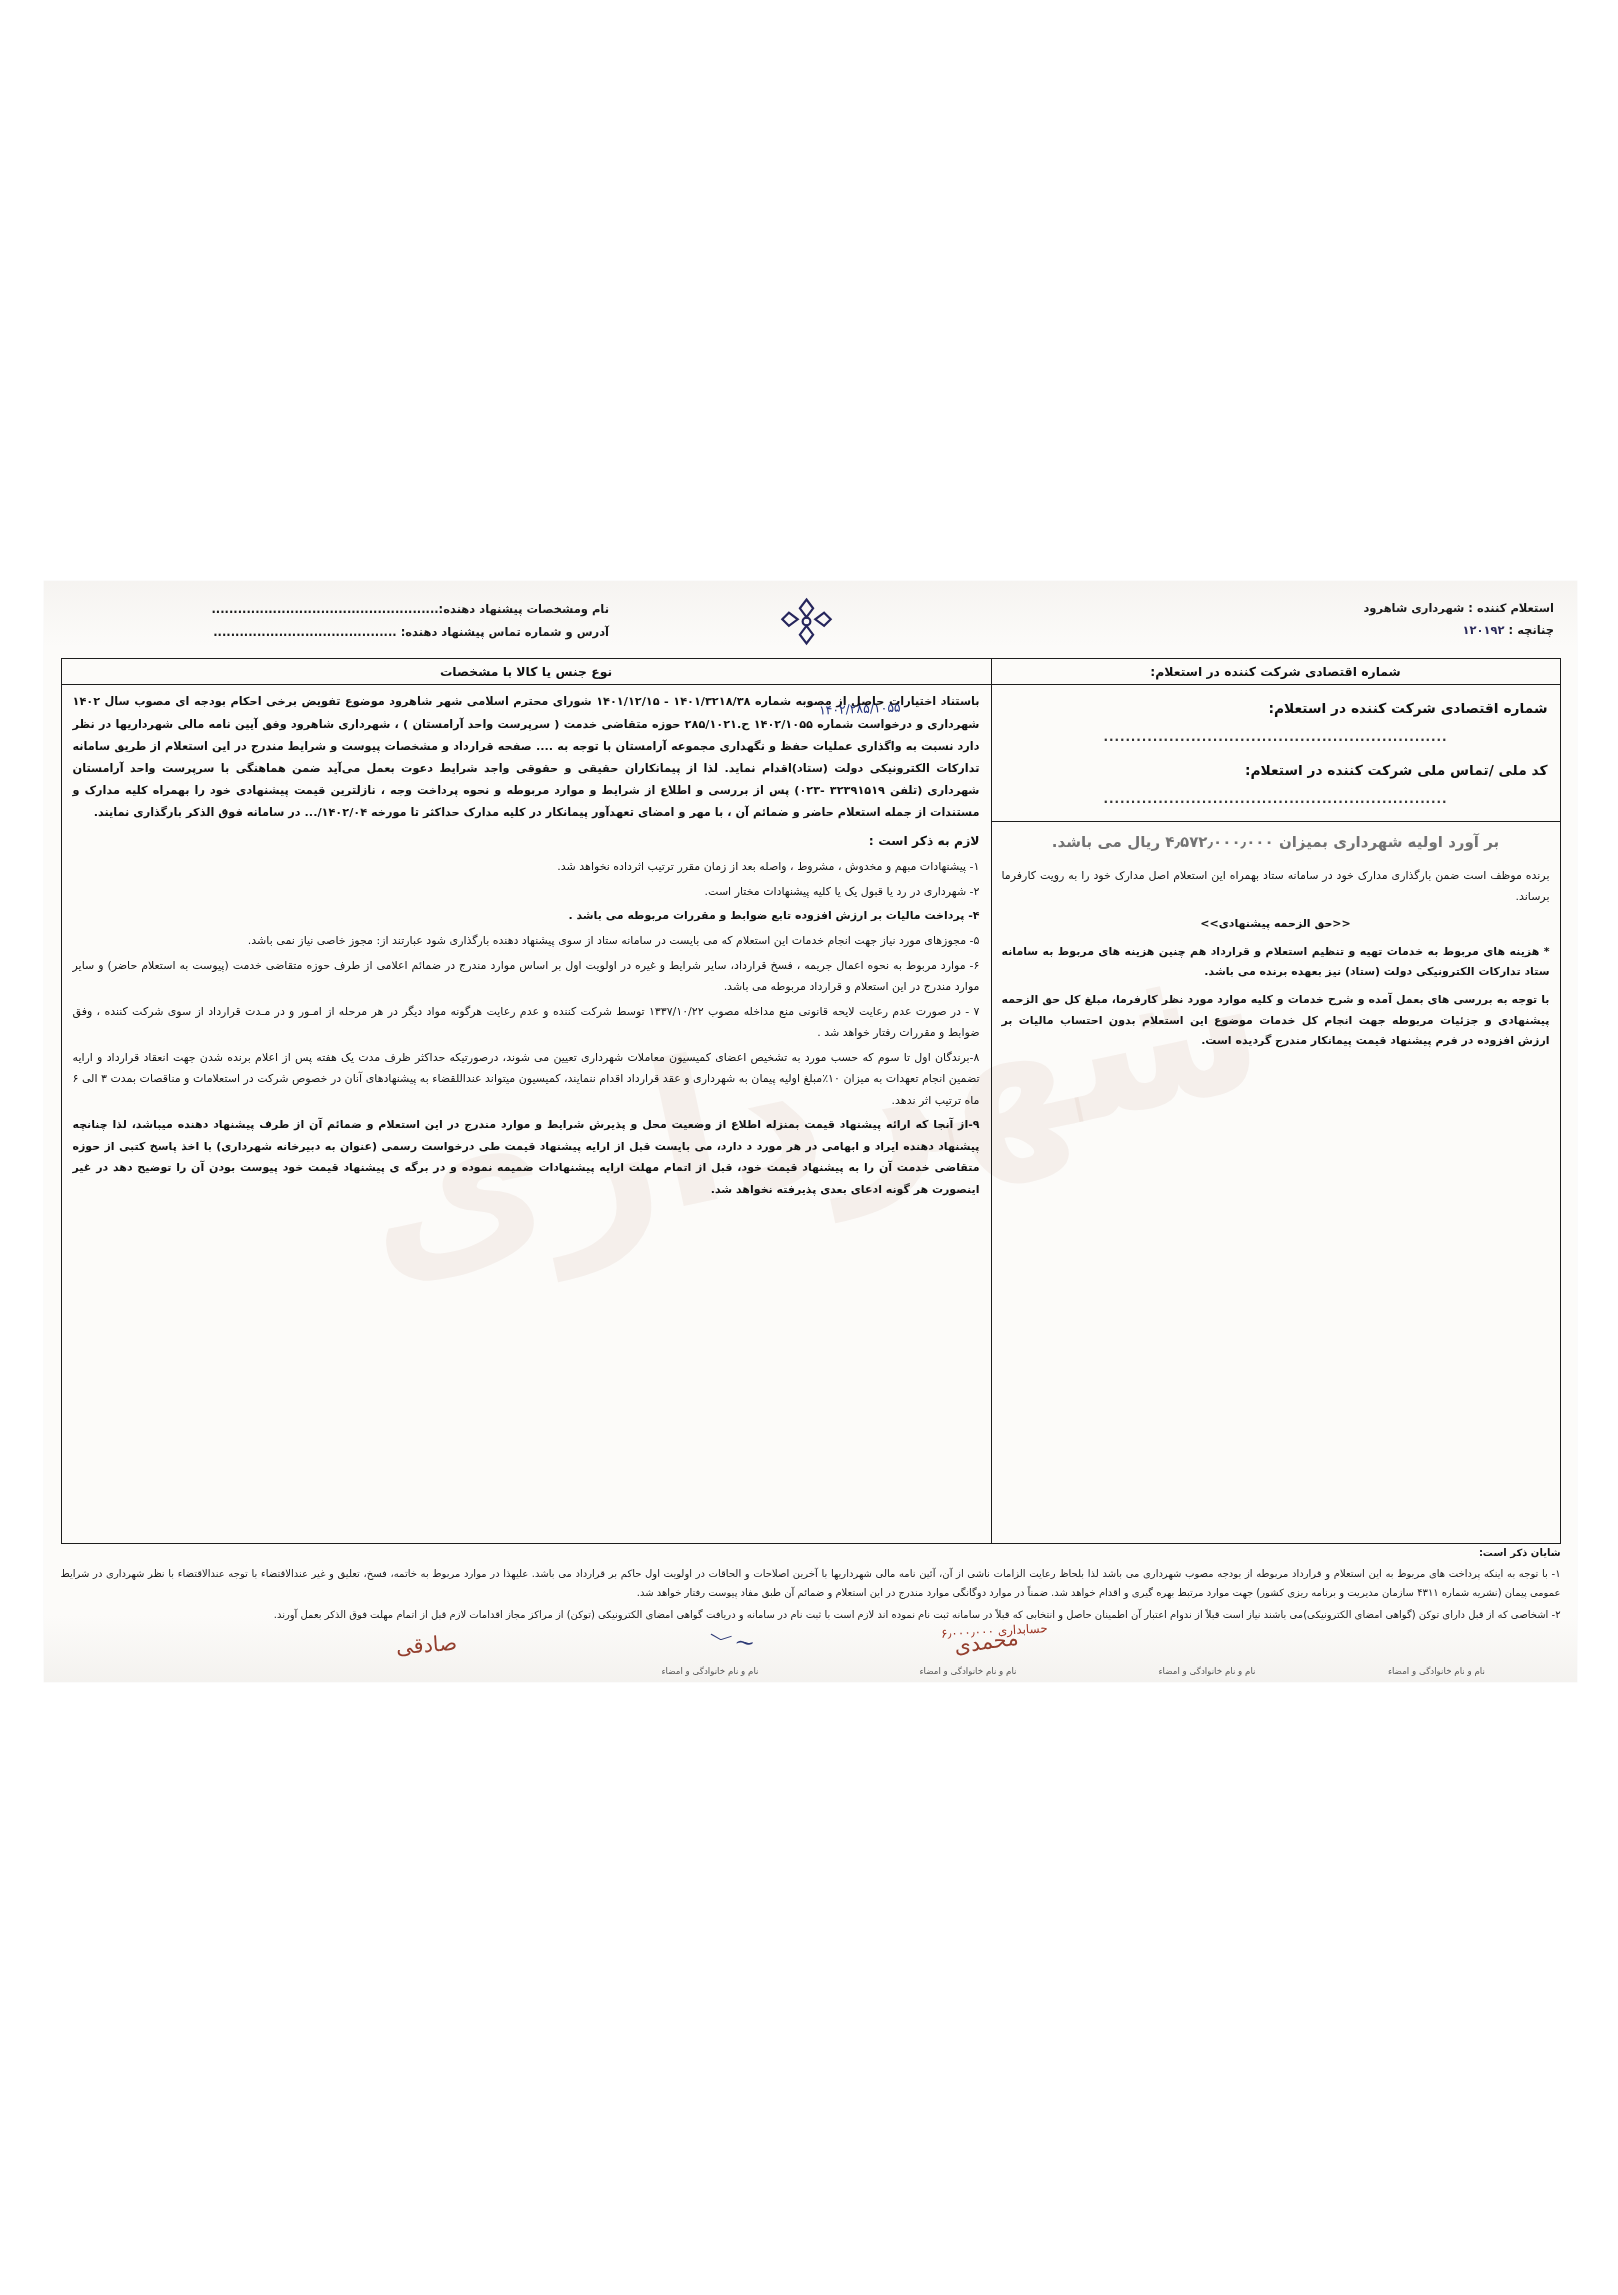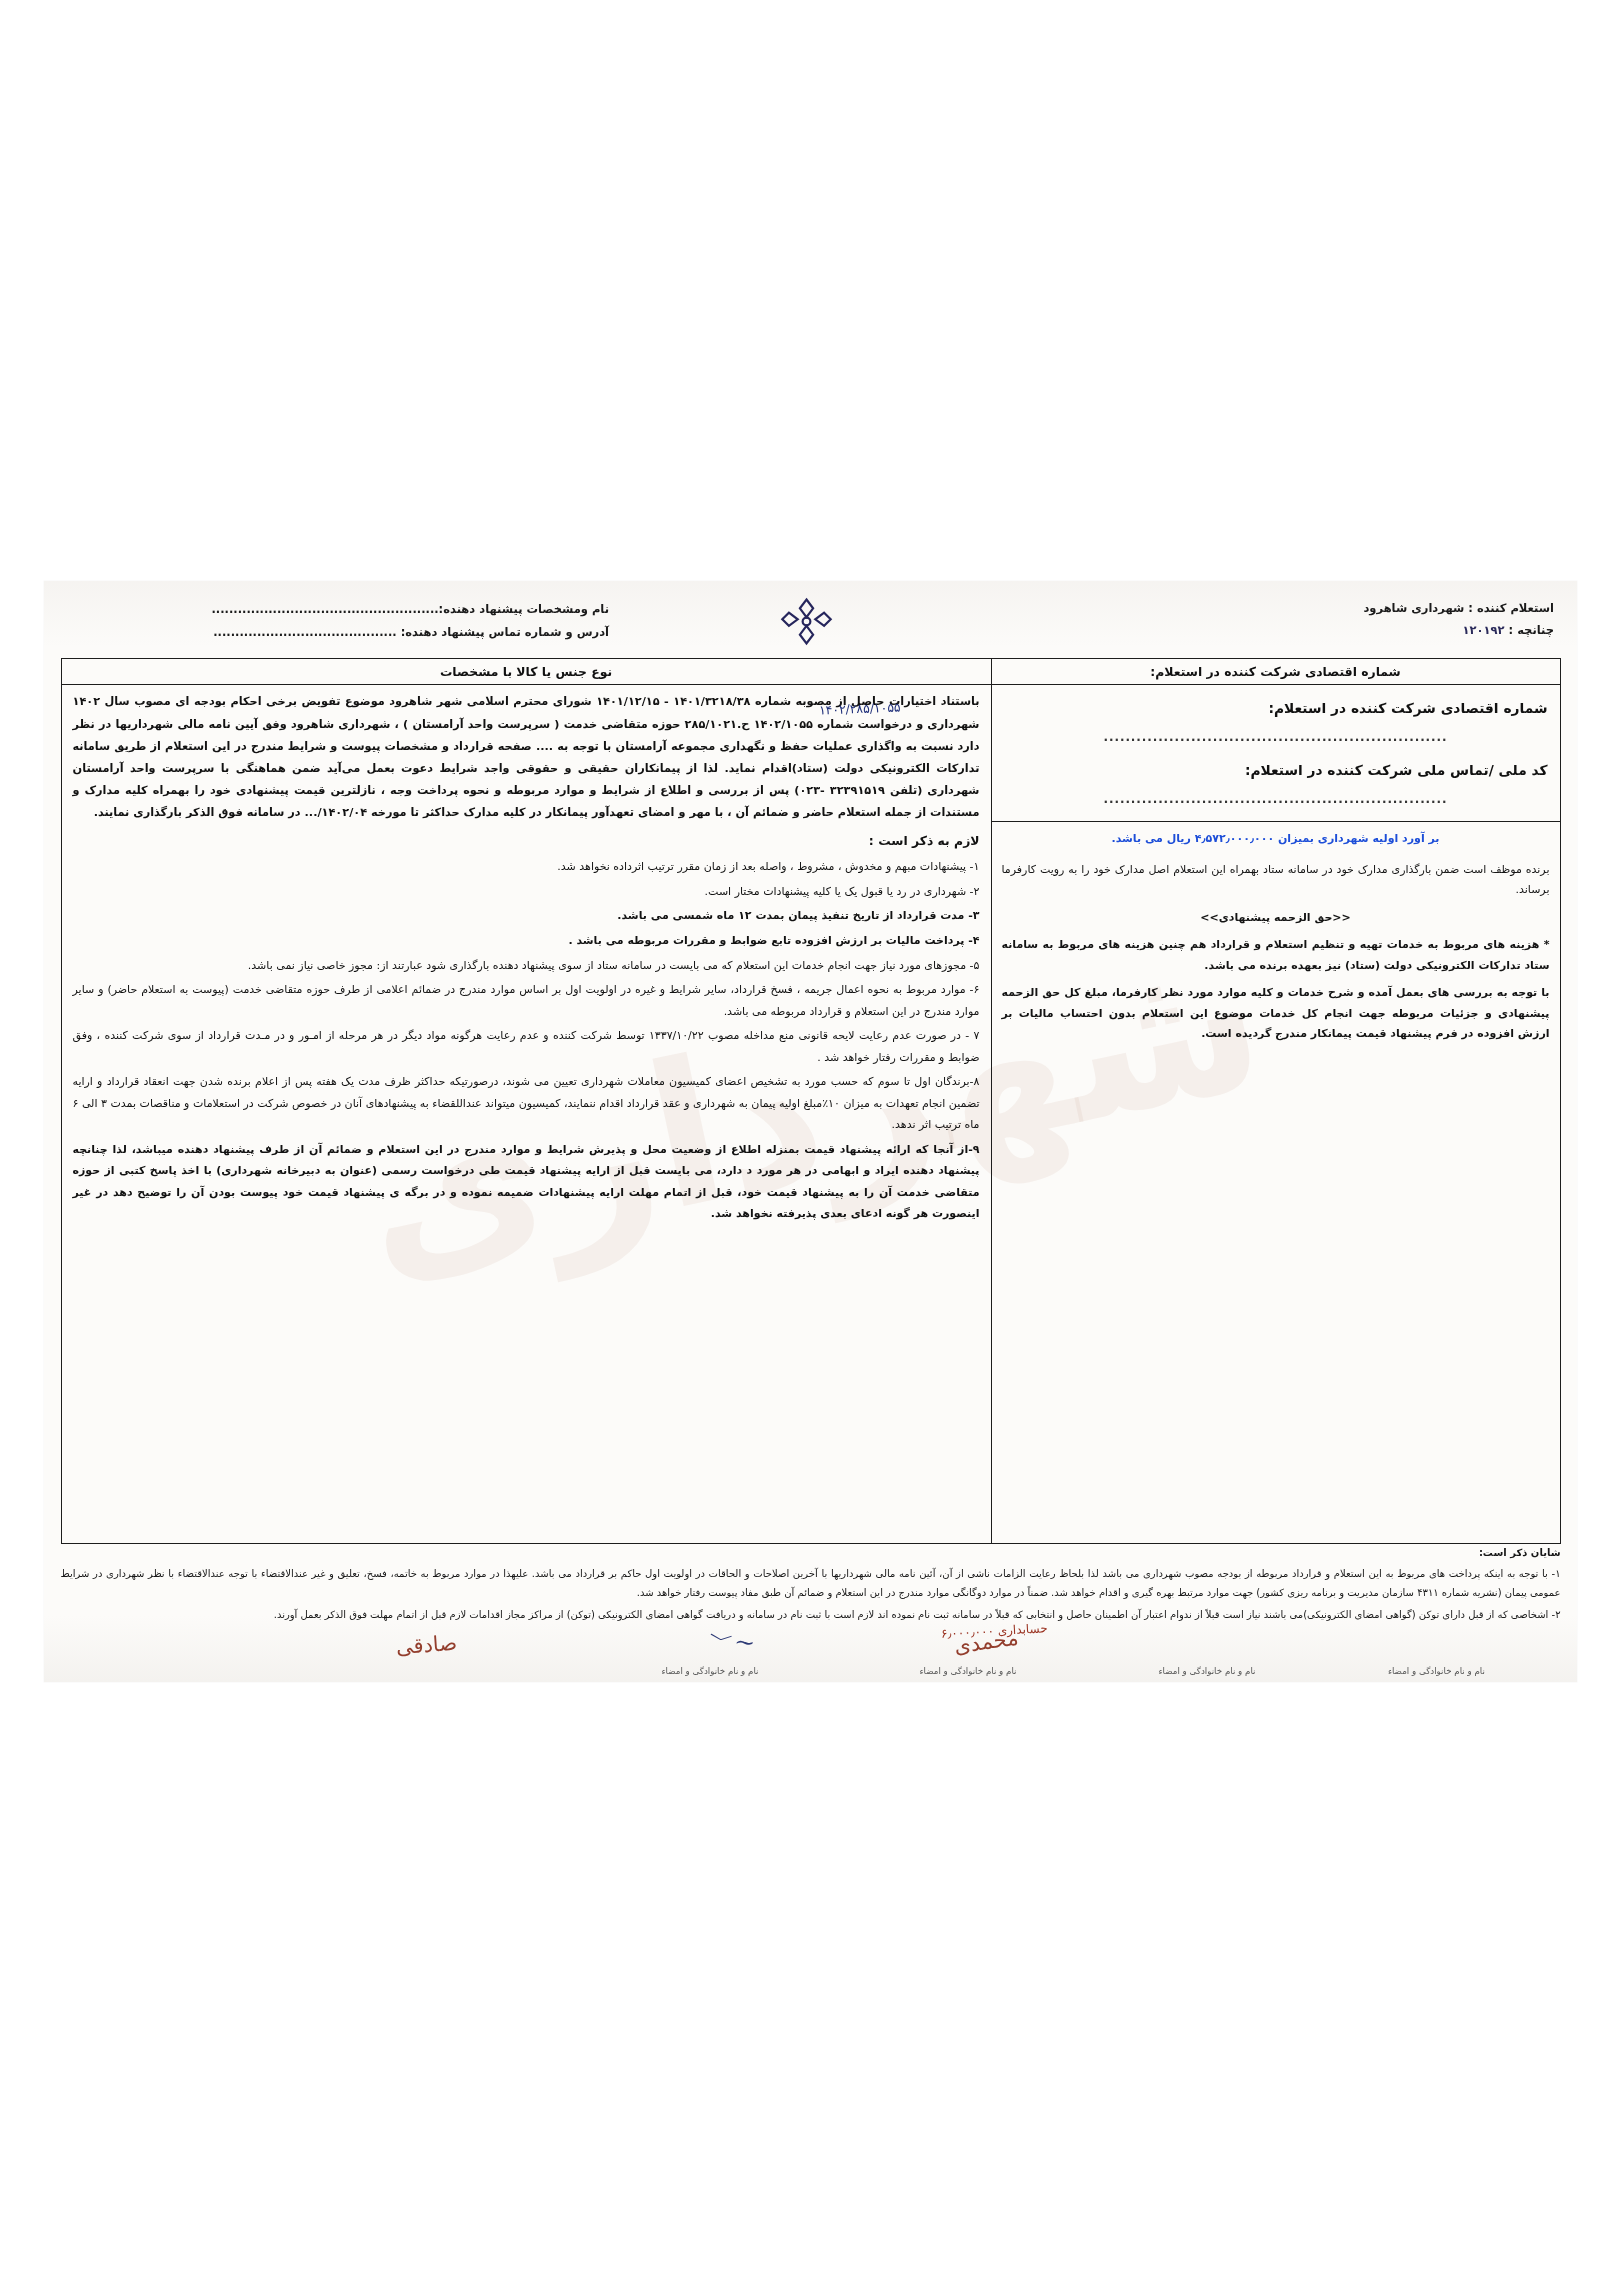--- a/index.html
+++ b/index.html
@@ -141,25 +141,25 @@
     line-height: 2.0;
     color: #111;
   }
   .box-eco .lbl { display:block; text-align: right; }
   .box-eco .dots { display:block; text-align: center; letter-spacing: 0.9px; font-size: 12px; color:#333; margin: 2.8px 0 7.4px 0;}
   .sep-h {
     border-top: 0.9px solid #1d1d1d;
     margin: 0;
   }
   .brav {
-    font-size: 11px;
+    font-size: 15px;
     font-weight: bold;
     text-align: center;
     padding: 7.4px 4.6px 6.4px 4.6px;
-    color: #1d4ed8;
+    color: #737373;
     line-height: 1.7;
   }
   .lnote {
     font-size: 11px;
     line-height: 1.85;
     padding: 4.6px 10px 2.8px 10px;
     text-align: justify;
     color: #141414;
   }
   .lnote .ctr { display:block; text-align:center; font-weight:bold; }
@@ -314,21 +314,20 @@
           <div class="cellhead">نوع جنس یا کالا با مشخصات</div>
 
           <div class="rbody">
             <p class="bold">باستناد  اختیارات حاصل از مصوبه شماره ۱۴۰۱/۳۲۱۸/۳۸ - ۱۴۰۱/۱۲/۱۵ شورای محترم اسلامی شهر شاهرود موضوع تفویض برخی احکام بودجه ای مصوب سال ۱۴۰۲ شهرداری و درخواست شماره ۱۴۰۲/۱۰۵۵ ح.۲۸۵/۱۰۲۱ حوزه متقاضی خدمت ( سرپرست واحد آرامستان ) ، شهرداری شاهرود وفق آیین نامه مالی شهرداریها در نظر دارد نسبت به واگذاری عملیات حفظ و نگهداری مجموعه آرامستان با توجه به .... صفحه قرارداد و مشخصات پیوست و شرایط مندرج در این استعلام  از طریق سامانه تدارکات الکترونیکی دولت (ستاد)اقدام  نماید. لذا از پیمانکاران حقیقی و حقوقی واجد شرایط دعوت بعمل می‌آید ضمن هماهنگی با  سرپرست  واحد آرامستان شهرداری  (تلفن ۳۲۳۹۱۵۱۹ -۰۲۳) پس از بررسی و  اطلاع از  شرایط  و موارد مربوطه  و نحوه پرداخت وجه ، نازلترین قیمت پیشنهادی خود را بهمراه کلیه مدارک و مستندات از جمله استعلام حاضر و ضمائم آن ، با مهر و امضای تعهدآور پیمانکار در کلیه مدارک حداکثر تا مورخه ۱۴۰۲/۰۴/... در سامانه فوق الذکر بارگذاری نمایند.</p>
 
             <div class="lazem">لازم به ذکر است :</div>
 
             <div class="items">
               <p>۱- پیشنهادات مبهم و مخدوش ، مشروط ، واصله بعد از زمان مقرر ترتیب اثرداده نخواهد شد.</p>
               <p>۲- شهرداری در رد یا قبول یک یا کلیه پیشنهادات مختار است.</p>
-              <p class="b">۳- مدت قرارداد از تاریخ تنفیذ پیمان بمدت ۱۲ ماه شمسی می باشد.</p>
               <p class="b">۴- پرداخت مالیات بر ارزش افزوده تابع ضوابط و مقررات مربوطه می باشد .</p>
               <p>۵- مجوزهای مورد نیاز جهت انجام خدمات این استعلام که می بایست در سامانه ستاد از سوی پیشنهاد دهنده بارگذاری شود عبارتند از: مجوز خاصی نیاز نمی باشد.</p>
               <p>۶- موارد مربوط به نحوه اعمال جریمه ، فسخ قرارداد، سایر شرایط و غیره در اولویت اول بر اساس موارد مندرج در ضمائم اعلامی از طرف حوزه متقاضی خدمت (پیوست به استعلام حاضر) و سایر موارد مندرج در این استعلام و قرارداد مربوطه می باشد.</p>
               <p>۷ - در صورت عدم رعایت لایحه قانونی منع مداخله مصوب ۱۳۳۷/۱۰/۲۲ توسط شرکت کننده و عدم رعایت هرگونه مواد دیگر در هر مرحله از امـور و در مـدت قرارداد از سوی شرکت کننده ، وفق ضوابط و مقررات رفتار خواهد شد .</p>
               <p>۸-برندگان اول تا سوم که حسب مورد به تشخیص اعضای کمیسیون معاملات شهرداری تعیین می شوند، درصورتیکه حداکثر ظرف مدت یک هفته  پس از اعلام برنده شدن جهت انعقاد قرارداد و ارایه تضمین انجام تعهدات به میزان ۱۰٪مبلغ اولیه پیمان به شهرداری و عقد قرارداد اقدام ننمایند، کمیسیون میتواند عنداللقضاء به پیشنهادهای آنان در خصوص شرکت در استعلامات و مناقصات بمدت ۳ الی ۶ ماه ترتیب اثر ندهد.</p>
               <p class="b">۹-از آنجا که ارائه پیشنهاد قیمت بمنزله اطلاع  از وضعیت محل و پذیرش شرایط و موارد مندرج در این استعلام و ضمائم آن از طرف پیشنهاد دهنده میباشد، لذا چنانچه پیشنهاد دهنده ایراد و ابهامی در هر مورد  د دارد، می بایست  قبل از ارایه پیشنهاد قیمت طی درخواست رسمی (عنوان به دبیرخانه شهرداری) با اخذ  پاسخ  کتبی از حوزه متقاضی خدمت آن را  به  پیشنهاد قیمت خود، قبل از اتمام مهلت ارایه پیشنهادات ضمیمه نموده و در  برگه ی پیشنهاد قیمت خود پیوست بودن آن را توضیح دهد در غیر اینصورت هر گونه ادعای بعدی پذیرفته نخواهد شد.</p>
             </div>
           </div>
         </div>
       </div>

